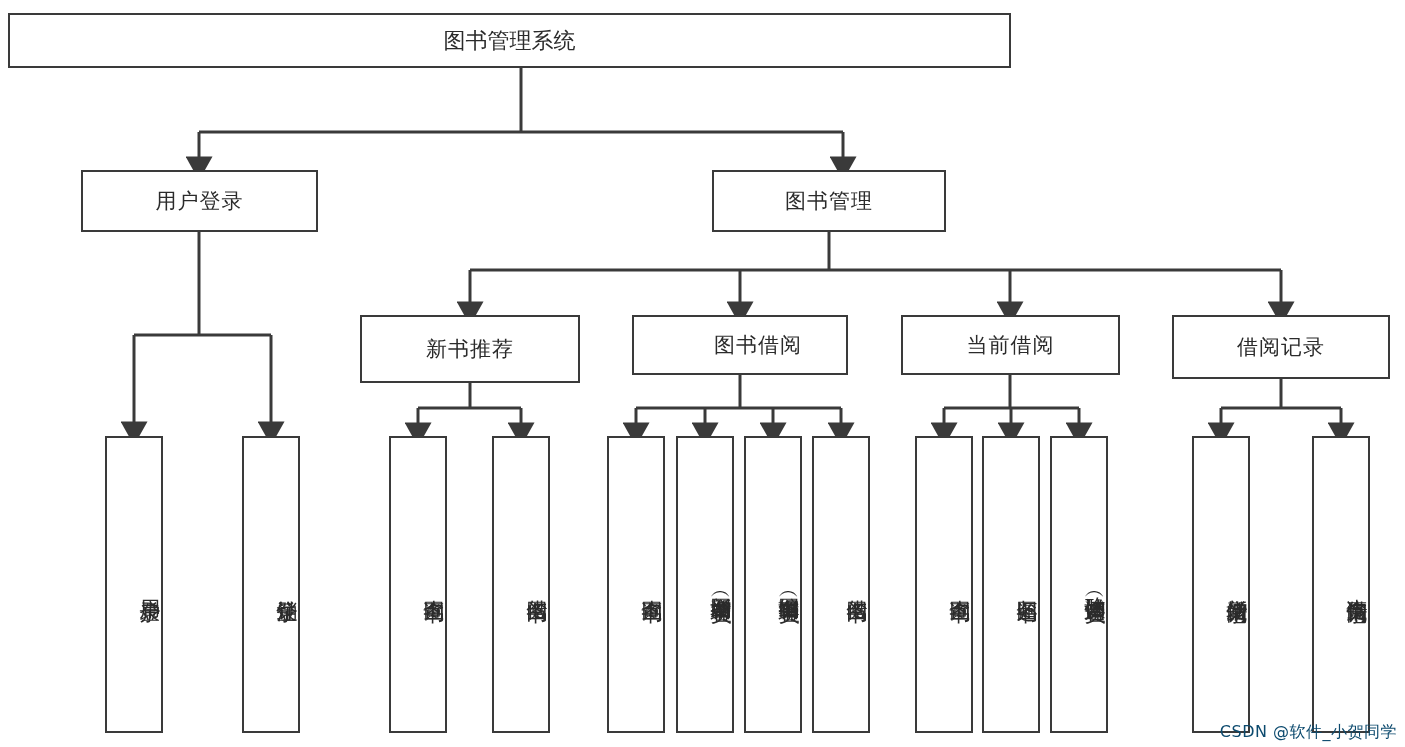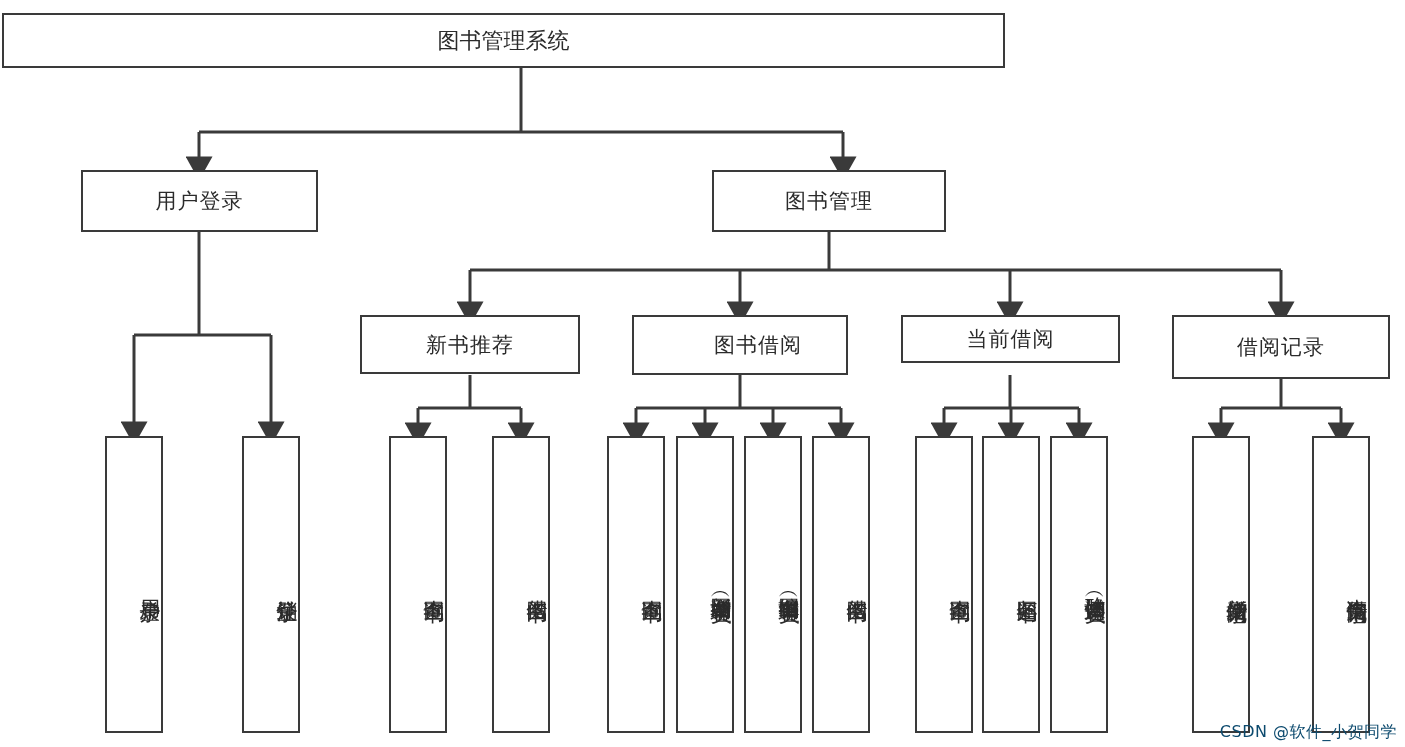--- a/index.html
+++ b/index.html
@@ -70,38 +70,38 @@
       <path d="M1011,408 L1011,426" marker-end="url(#arw)"></path>
       <path d="M1079,408 L1079,426" marker-end="url(#arw)"></path>
 
       <path d="M1281,375 L1281,408"></path>
       <path d="M1221,408 L1341,408"></path>
       <path d="M1221,408 L1221,426" marker-end="url(#arw)"></path>
       <path d="M1341,408 L1341,426" marker-end="url(#arw)"></path>
     </g>
   </svg>
 
-  <div class="node root" style="left:2px;top:13px;width:1003px;height:55px;">
+  <div class="node root" style="left:8px;top:13px;width:1003px;height:55px;">
     <span class="lbl">图书管理系统</span>
   </div>
 
   <div class="node h" style="left:81px;top:170px;width:237px;height:62px;">
     <span class="lbl">用户登录</span>
   </div>
   <div class="node h" style="left:712px;top:170px;width:234px;height:62px;font-family:Liberation Mono, monospace;">
     <span class="lbl">图书管理</span>
   </div>
 
-  <div class="node h" style="left:360px;top:315px;width:220px;height:59px;">
+  <div class="node h" style="left:360px;top:315px;width:220px;height:68px;">
     <span class="lbl">新书推荐</span>
   </div>
   <div class="node h" style="left:632px;top:315px;width:216px;height:60px;padding-left:36px;">
     <span class="lbl">图书借阅</span>
   </div>
-  <div class="node h" style="left:901px;top:315px;width:219px;height:48px;text-align:center;">
+  <div class="node h" style="left:901px;top:315px;width:219px;height:60px;text-align:center;">
     <span class="lbl">当前借阅</span>
   </div>
   <div class="node h" style="left:1172px;top:315px;width:218px;height:64px;">
     <span class="lbl">借阅记录</span>
   </div>
 
   <div class="node leaf" style="left:105px;top:436px;width:58px;height:297px;">
     <span class="lbl">用户登录</span>
   </div>
   <div class="node leaf" style="left:242px;top:436px;width:58px;height:297px;">

